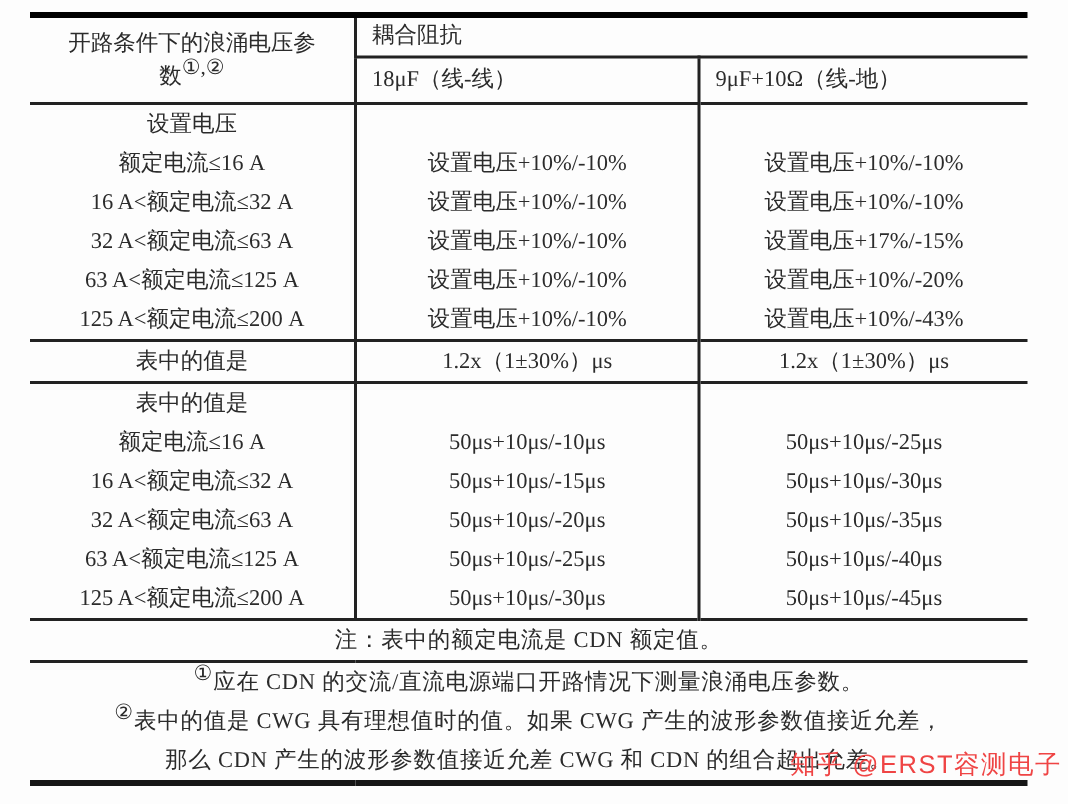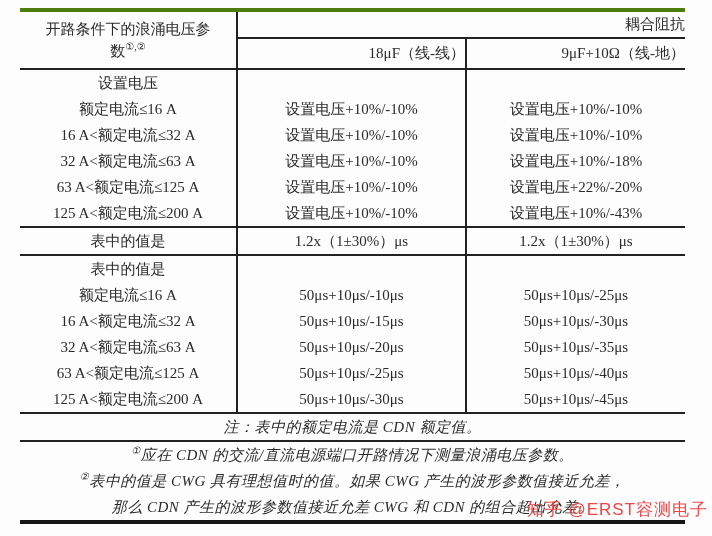--- a/index.html
+++ b/index.html
@@ -9,44 +9,44 @@
     background:#fdfdfd;
     color:#2b2b2b;
     font-family:"Liberation Serif","DejaVu Serif",serif;
     overflow:hidden;
   }
   table.spec{
     position:absolute;left:20px;top:8px;
     width:665px;
     border-collapse:collapse;
     table-layout:fixed;
-    border-top:4px solid #4d7c0f;
+    border-top:4px solid #000000;
     border-bottom:4px solid #161616;
   }
   col.c0{width:217px;}
   col.c1{width:229px;}
   col.c2{width:219px;}
   td{
     font-size:15px;
     line-height:26px;
     height:26px;
     padding:0;
     text-align:center;
     white-space:nowrap;
     overflow:hidden;
   }
   td.hdr{height:25px;line-height:25px;}
   td.hdr2{height:29px;line-height:29px;}
   td.vline{border-left:2px solid #222;}
   td.bb{border-bottom:2px solid #222;}
   td.bt{border-top:2px solid #222;}
-  td.left{text-align:right;padding-left:10px;margin-left:10px;}
+  td.left{text-align:left;padding-left:10px;margin-left:10px;}
   td.param{vertical-align:middle;line-height:22px;}
-  sup.fn{font-size:10px;line-height:0;vertical-align:super;}
-  td.notes{letter-spacing:0.5px;font-style:italic;}
+  sup.fn{font-size:14px;line-height:0;vertical-align:super;}
+  td.notes{letter-spacing:0.5px;}
   .watermark{
     position:absolute;
     right:4px;top:498px;
     font-size:17px;
     color:#ef4444;
     font-family:"Liberation Sans","DejaVu Sans",sans-serif;
     letter-spacing:1px;
     white-space:nowrap;
   }
 </style>
@@ -86,26 +86,26 @@
       <td class="vline">设置电压+10%/-10%</td>
     </tr>
     <tr>
       <td>16 A&lt;额定电流≤32 A</td>
       <td class="vline">设置电压+10%/-10%</td>
       <td class="vline">设置电压+10%/-10%</td>
     </tr>
     <tr>
       <td>32 A&lt;额定电流≤63 A</td>
       <td class="vline">设置电压+10%/-10%</td>
-      <td class="vline">设置电压+10%/-18%</td>
+      <td class="vline">设置电压+17%/-15%</td>
     </tr>
     <tr>
       <td>63 A&lt;额定电流≤125 A</td>
       <td class="vline">设置电压+10%/-10%</td>
-      <td class="vline">设置电压+22%/-20%</td>
+      <td class="vline">设置电压+10%/-20%</td>
     </tr>
     <tr>
       <td>125 A&lt;额定电流≤200 A</td>
       <td class="vline">设置电压+10%/-10%</td>
       <td class="vline">设置电压+10%/-43%</td>
     </tr>
 
     <tr>
       <td class="bt bb">表中的值是</td>
       <td class="vline bt bb">1.2x（1±30%）μs</td>

